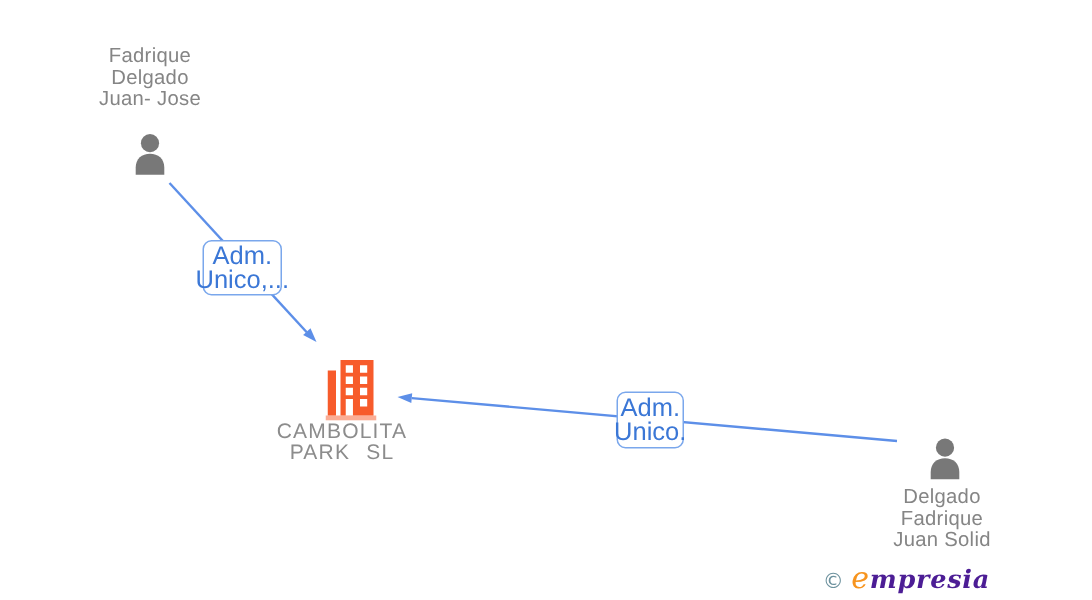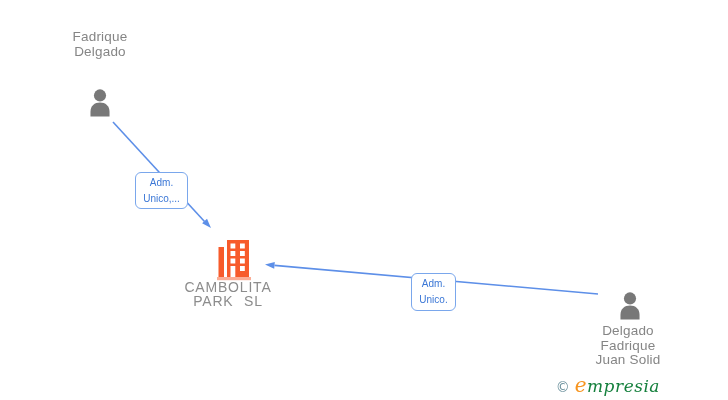--- a/index.html
+++ b/index.html
@@ -12,22 +12,22 @@
 
   .person-name{
     position:absolute;z-index:2;width:120px;text-align:center;
     font-size:13.5px;line-height:14.5px;color:#858585;letter-spacing:0.2px;
   }
   .person-icon{position:absolute;z-index:2;}
 
   .edge-label{
     display:flex;flex-direction:column;align-items:center;justify-content:center;
     background:#ffffff;border:1.5px solid #7aa7ec;border-radius:6px;
-    color:#3b77d6;font-size:10px;line-height:16px;text-align:center;
-    box-sizing:border-box;cursor:pointer;margin-top:12px;
+    color:#3b77d6;font-size:17px;line-height:16px;text-align:center;
+    box-sizing:border-box;cursor:pointer;
   }
   #edge-label-1{left:135px;top:160px;width:53px;height:37px;}
   #edge-label-2{left:411px;top:261px;width:45px;height:38px;}
 
   #company-node{position:absolute;left:217px;top:240px;width:34px;height:41px;z-index:2;}
   .company-name{
     position:absolute;left:168px;top:281px;width:120px;z-index:2;text-align:center;
     font-size:14px;line-height:13.5px;font-weight:400;color:#8c8c8c;letter-spacing:0.8px;
   }
   .company-name .line2{word-spacing:6px;}
@@ -37,41 +37,42 @@
   #person2-icon{left:617px;top:291px;}
   #person2-name{left:568px;top:324px;}
 
   .watermark{
     right:4px;bottom:3px;display:flex;align-items:baseline;gap:5px;cursor:pointer;
     font-family:"DejaVu Serif", serif;
   }
   .watermark .copy{color:#6d929e;font-size:14px;font-family:"DejaVu Sans", sans-serif;}
   .watermark .brand{font-style:italic;font-size:17px;letter-spacing:0.5px;}
   .watermark .brand .initial{color:#f7941e;font-size:20px;}
-  .watermark .brand .rest{color:#15803d;}
+  .watermark .brand .rest{color:#4c1d95;font-weight:bold;}
 </style>
 </head>
 <body>
 
 <div id="canvas">
 
   <svg id="connector-layer" viewBox="0 0 728 400" xmlns="http://www.w3.org/2000/svg">
     <g stroke="#5d8fe8" fill="#5d8fe8">
       <line x1="113" y1="122" x2="204.5" y2="221.5" stroke-width="1.6" fill="none"></line>
       <polygon points="211,228 202.1,223.3 207,218.8" stroke="none"></polygon>
     </g>
     <g stroke="#5d8fe8" fill="#5d8fe8">
       <line x1="598" y1="294" x2="274.5" y2="265.4" stroke-width="1.6" fill="none"></line>
       <polygon points="265,264.6 274.8,262.1 274.2,268.7" stroke="none"></polygon>
     </g>
   </svg>
 
   <div class="person-name" id="person1-name">
     <div>Fadrique</div>
     <div>Delgado</div>
+    <div>Juan- Jose</div>
   </div>
   <div class="person-icon" id="person1-icon">
     <svg width="26" height="30" viewBox="0 0 24 26">
       <circle cx="12" cy="6" r="5.6" fill="#787878"></circle>
       <path d="M12 12.5 C7 12.5 3.2 15.6 3.2 21 L3.2 25.5 L20.8 25.5 L20.8 21 C20.8 15.6 17 12.5 12 12.5 Z" fill="#787878"></path>
     </svg>
   </div>
 
   <div class="edge-label" id="edge-label-1">
     <div>Adm.</div>

